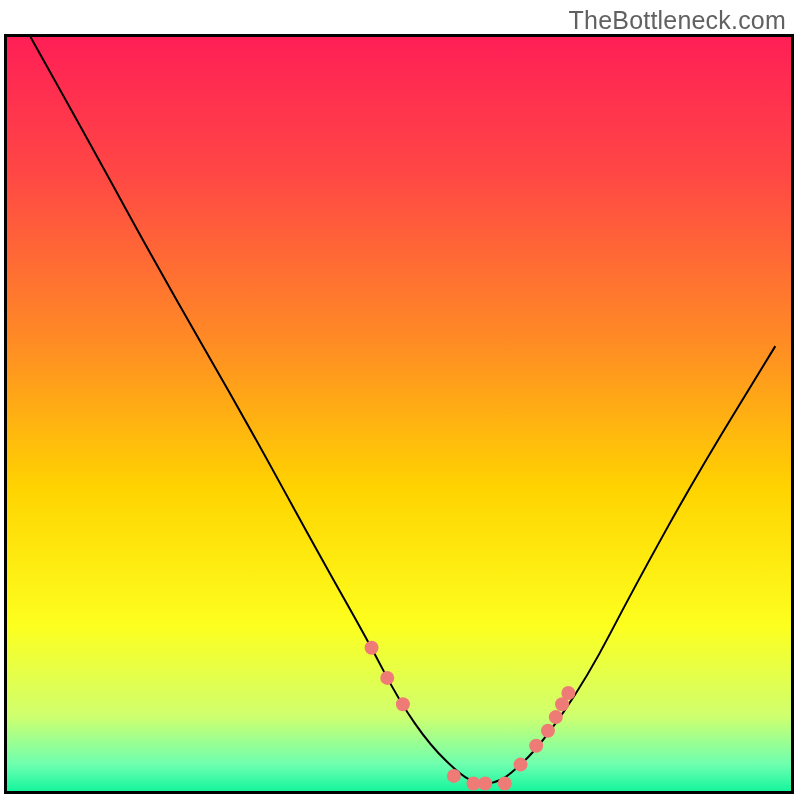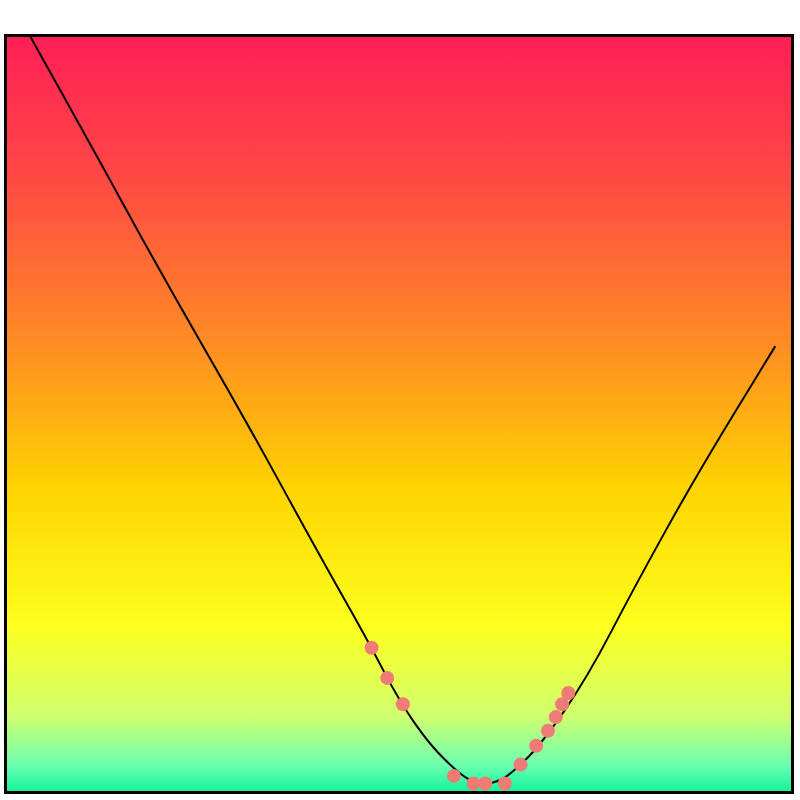--- a/index.html
+++ b/index.html
@@ -37,20 +37,21 @@
   }
   svg {
     display: block;
   }
 </style>
 </head>
 <body>
 
 <div class="stage">
 
+  <div class="watermark">TheBottleneck.com</div>
 
   <div class="frame-outer">
     <svg id="chart-svg" width="784" height="754" viewBox="0 0 784 754" preserveAspectRatio="none">
       <defs>
         <linearGradient id="bg-grad" x1="0" y1="0" x2="0" y2="1">
             <stop offset="0%" stop-color="#ff1f56"></stop>
             <stop offset="18%" stop-color="#ff4745"></stop>
             <stop offset="40%" stop-color="#ff8a25"></stop>
             <stop offset="60%" stop-color="#ffd400"></stop>
             <stop offset="78%" stop-color="#fdff1e"></stop>

